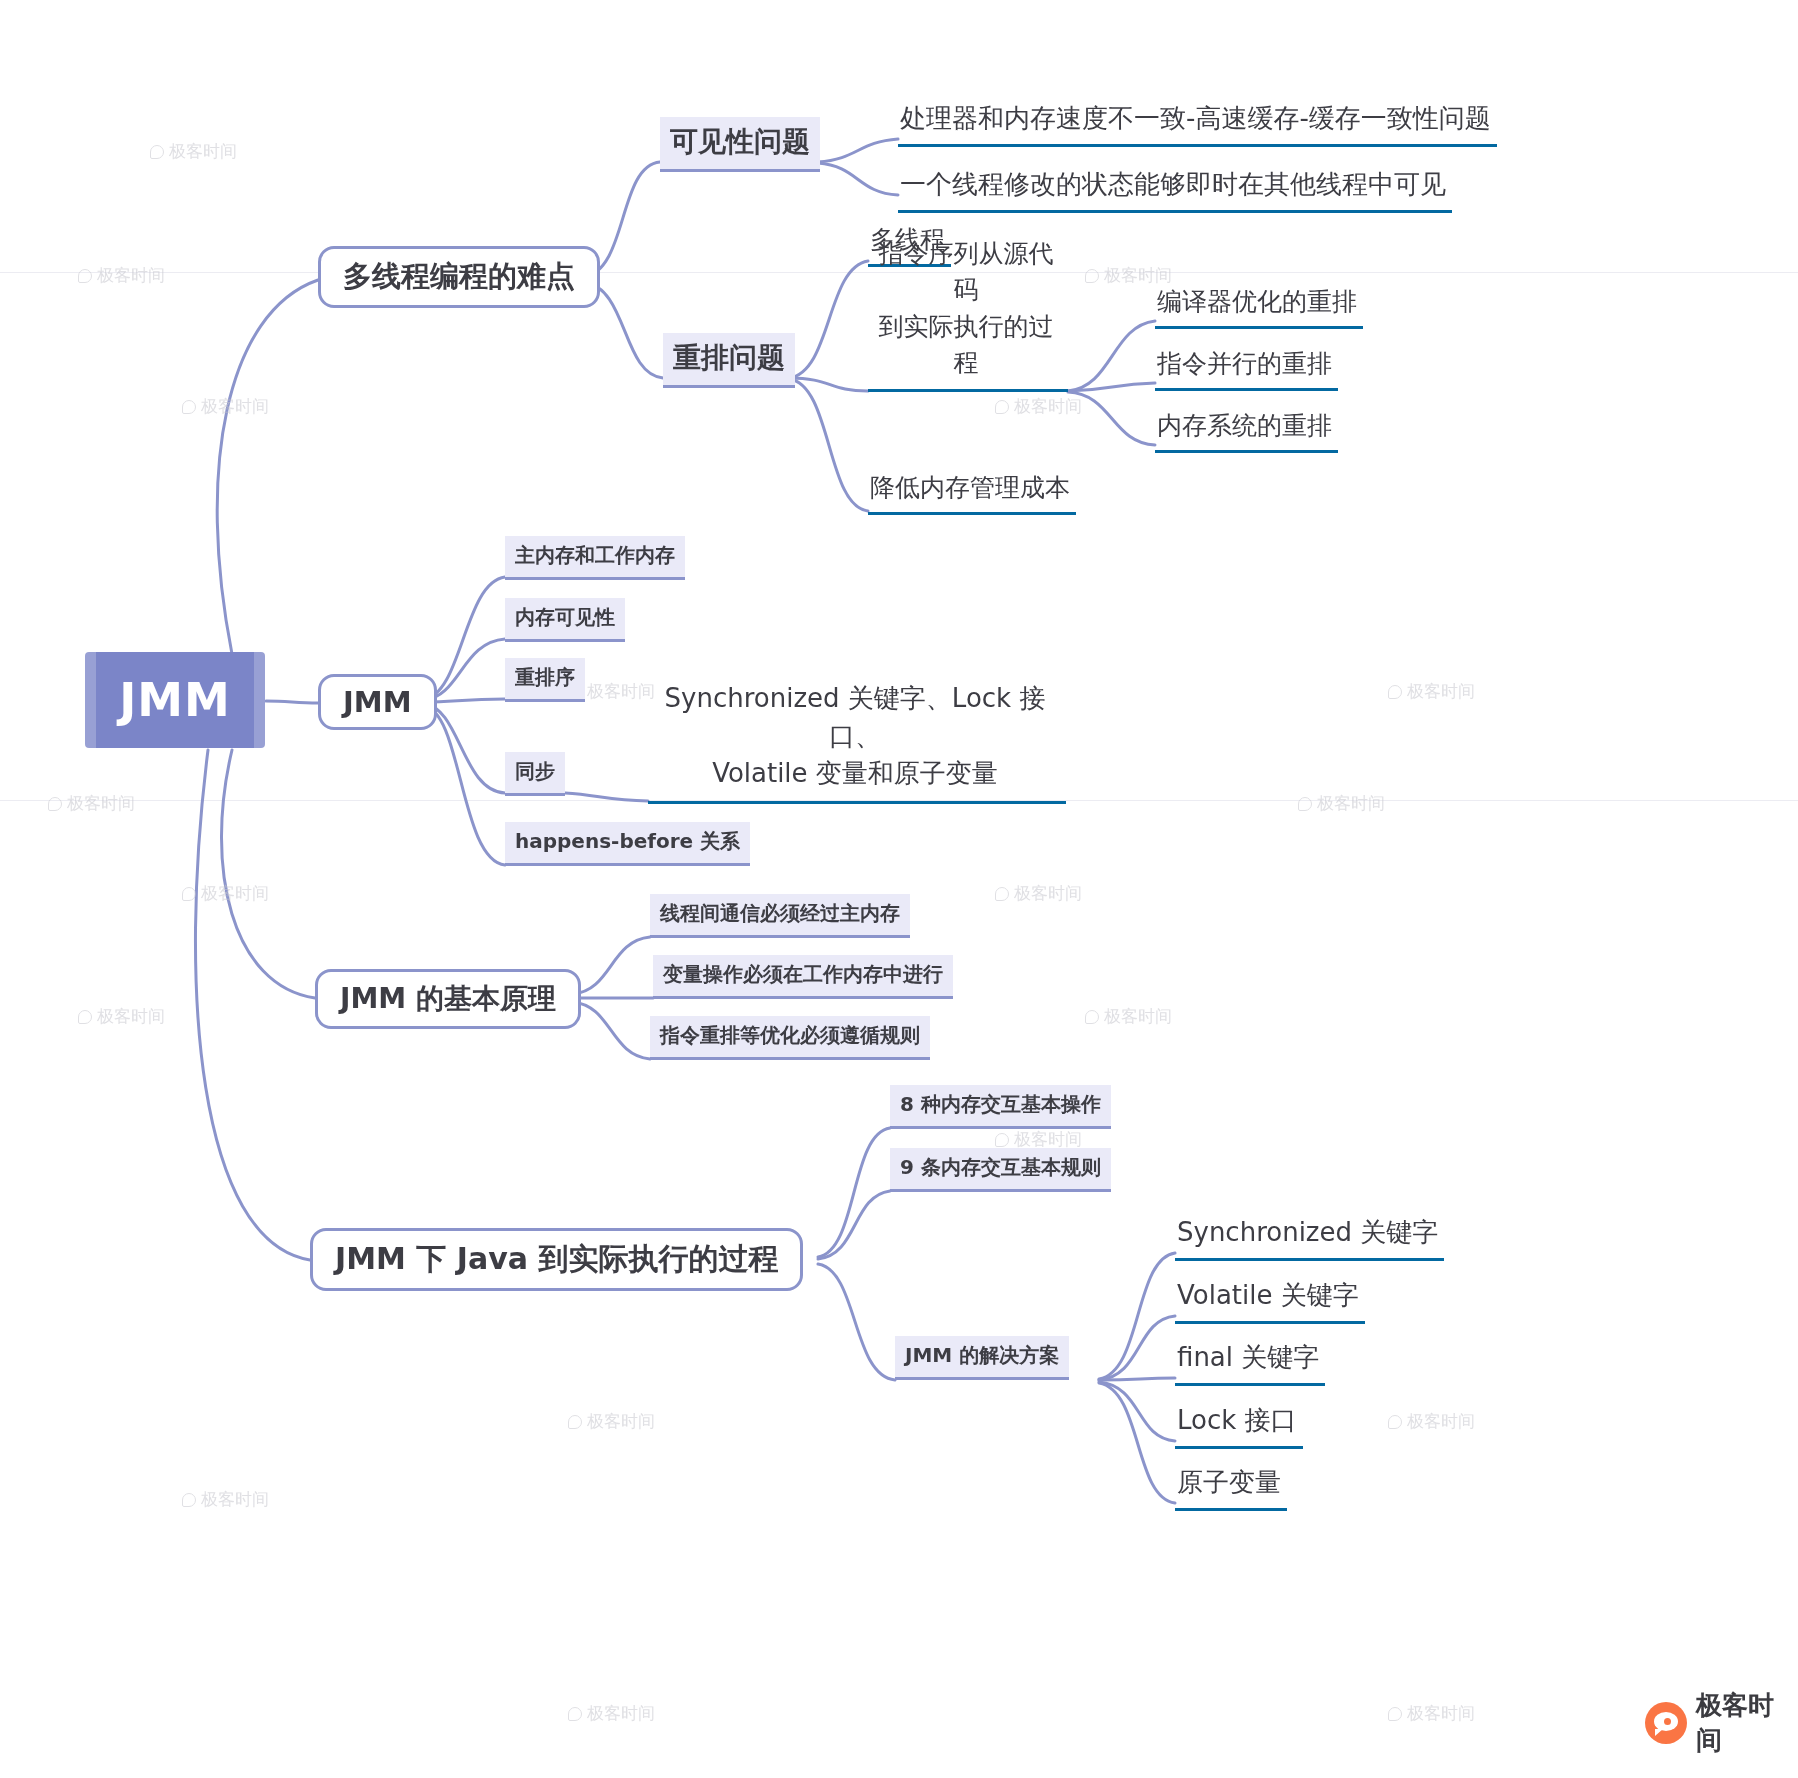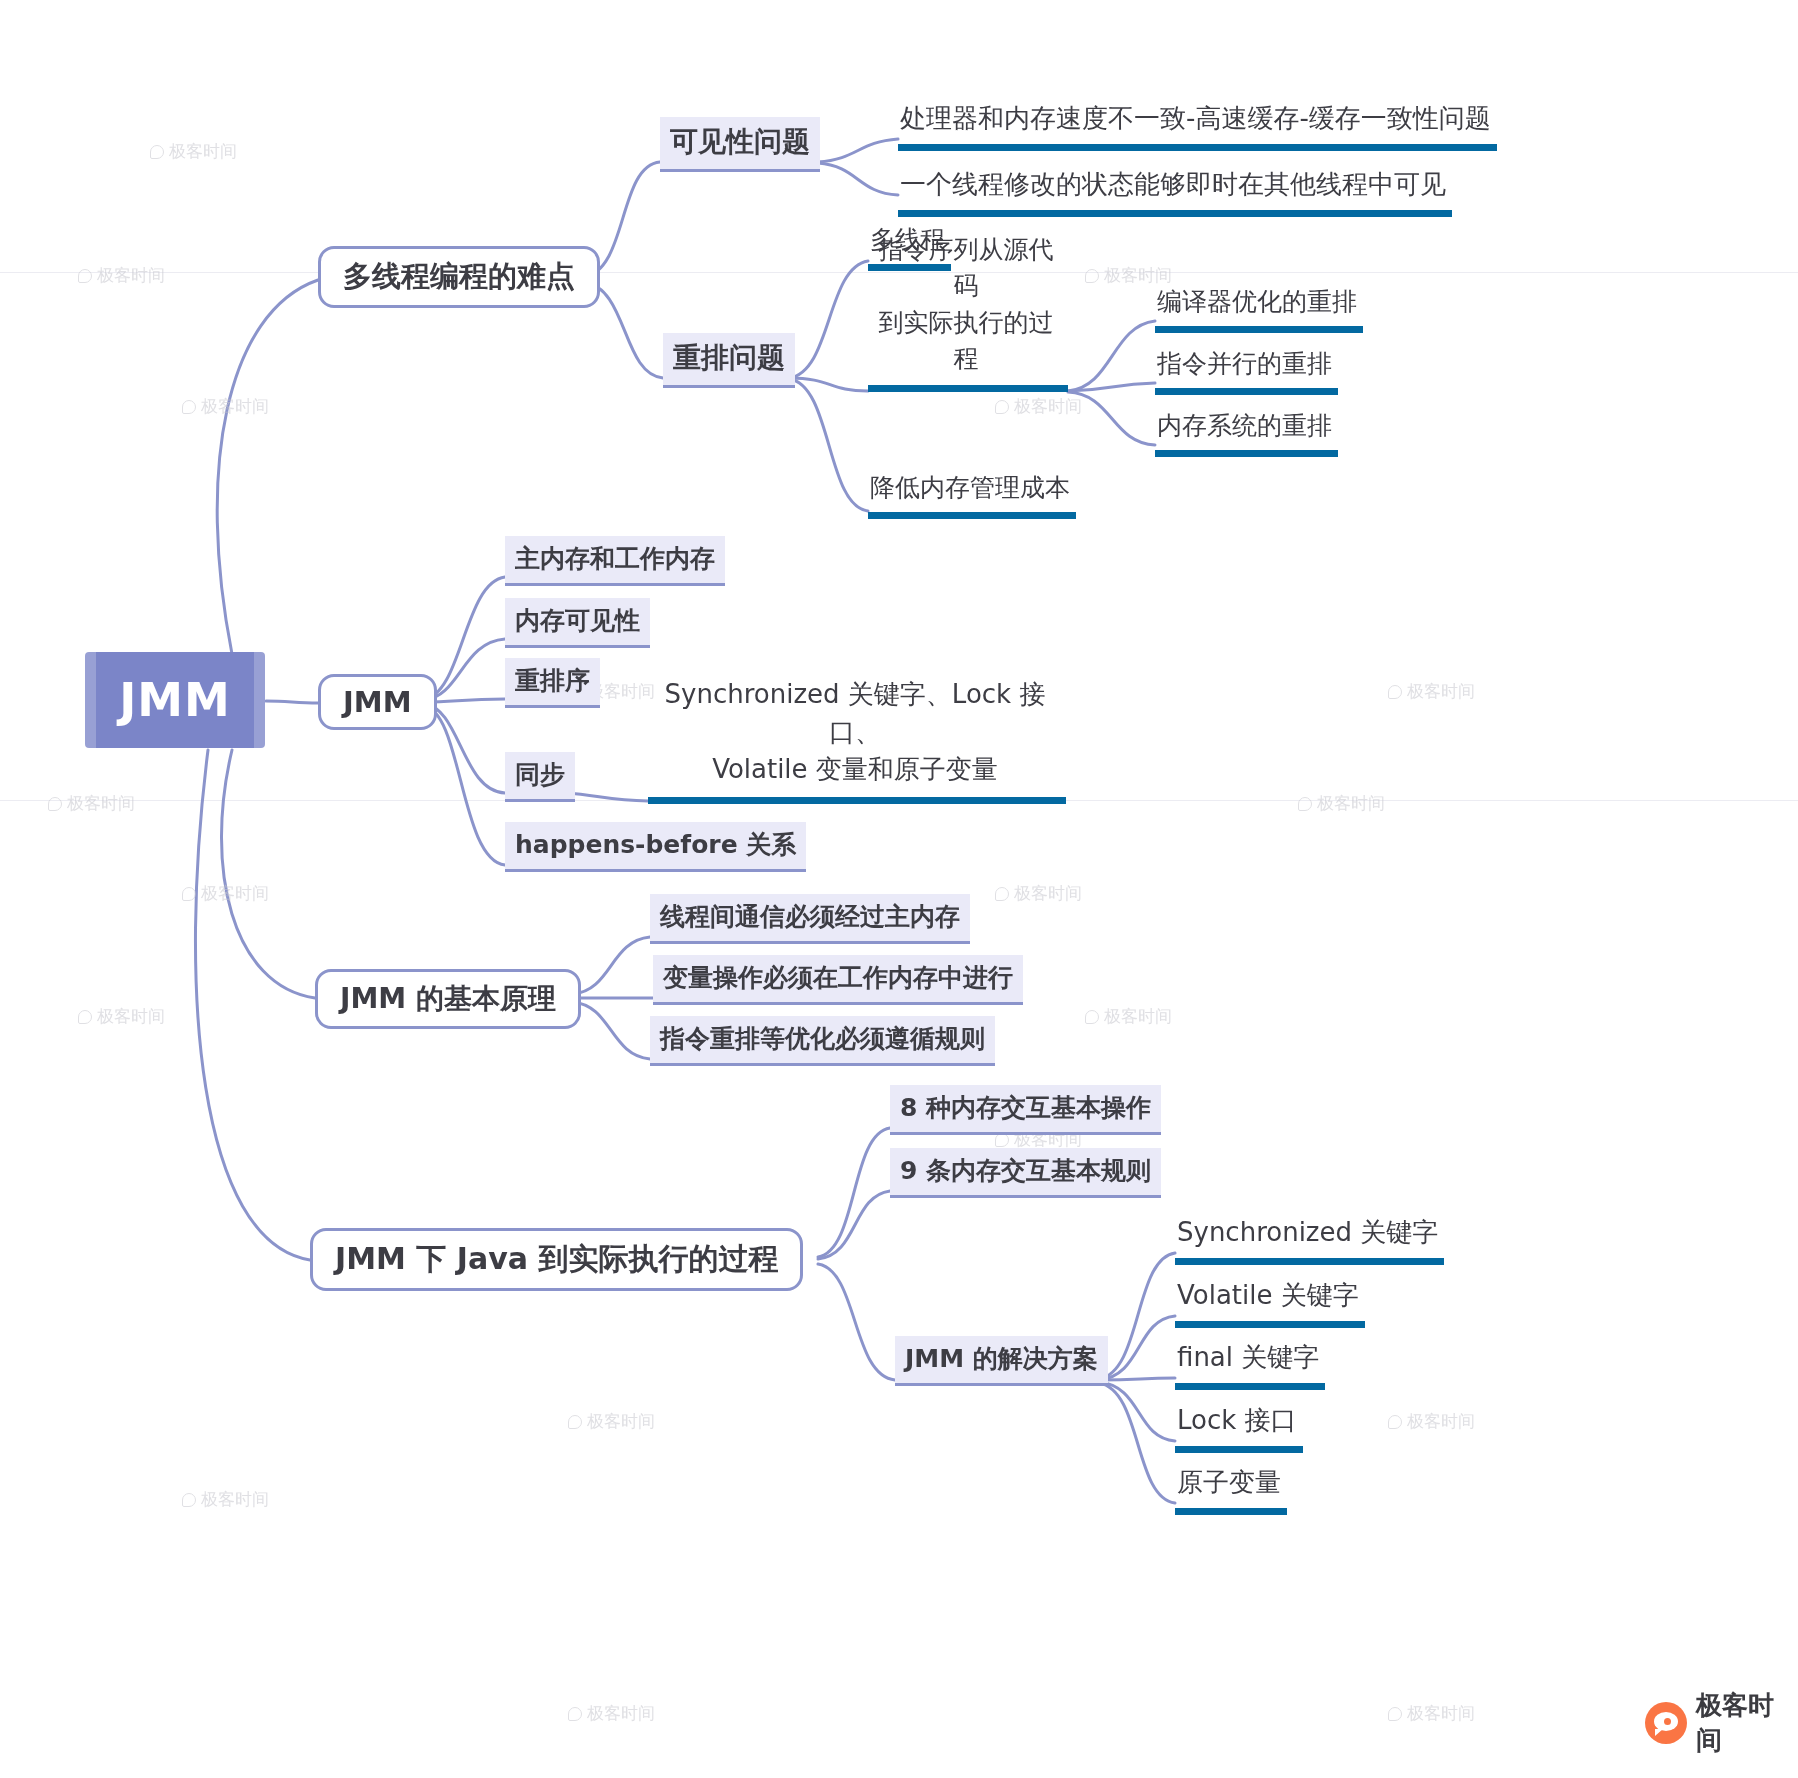--- a/index.html
+++ b/index.html
@@ -19,25 +19,25 @@
     width:180px; height:96px; justify-content:center;
     background:linear-gradient(90deg,#98a0d4 0 6%,#7b85c8 6% 94%,#98a0d4 94% 100%);
     color:#ffffff; font-weight:700; font-size:46px; letter-spacing:1px; border-radius:4px;
   }
   .branch {
     background:#ffffff; border:3px solid #8b94cb; border-radius:16px;
     justify-content:center; font-weight:700; font-size:29px; padding:8px 22px;
   }
   .topic {
     background:#eaeaf8; border-bottom:3px solid #8b94cb;
-    font-weight:700; font-size:25px; padding:6px 10px 8px;
+    font-weight:700; font-size:20px; padding:6px 10px 8px;
   }
   .topic.big { font-size:28px; }
   .leaf {
-    background:transparent; border-bottom:7px solid #0369a1;
+    background:transparent; border-bottom:3px solid #0369a1;
     font-weight:500; font-size:26px; padding:3px 6px 8px 2px;
   }
   .leaf.sm { font-size:25px; }
   .multiline { white-space:pre-line; line-height:1.45; align-items:flex-end;text-align:center; }
 
   .wm { position:absolute; display:flex; align-items:center; gap:5px; color:#c7c7ce; opacity:.55; font-size:17px; }
   .wm-icon { width:14px; height:14px; border:1.5px solid #c7c7ce; border-radius:50% 50% 50% 2px; flex:0 0 auto; }
   .wm em { font-style:normal; }
 
   .brand { position:absolute; left:1645px; top:1688px; display:flex; align-items:center; gap:9px; }

